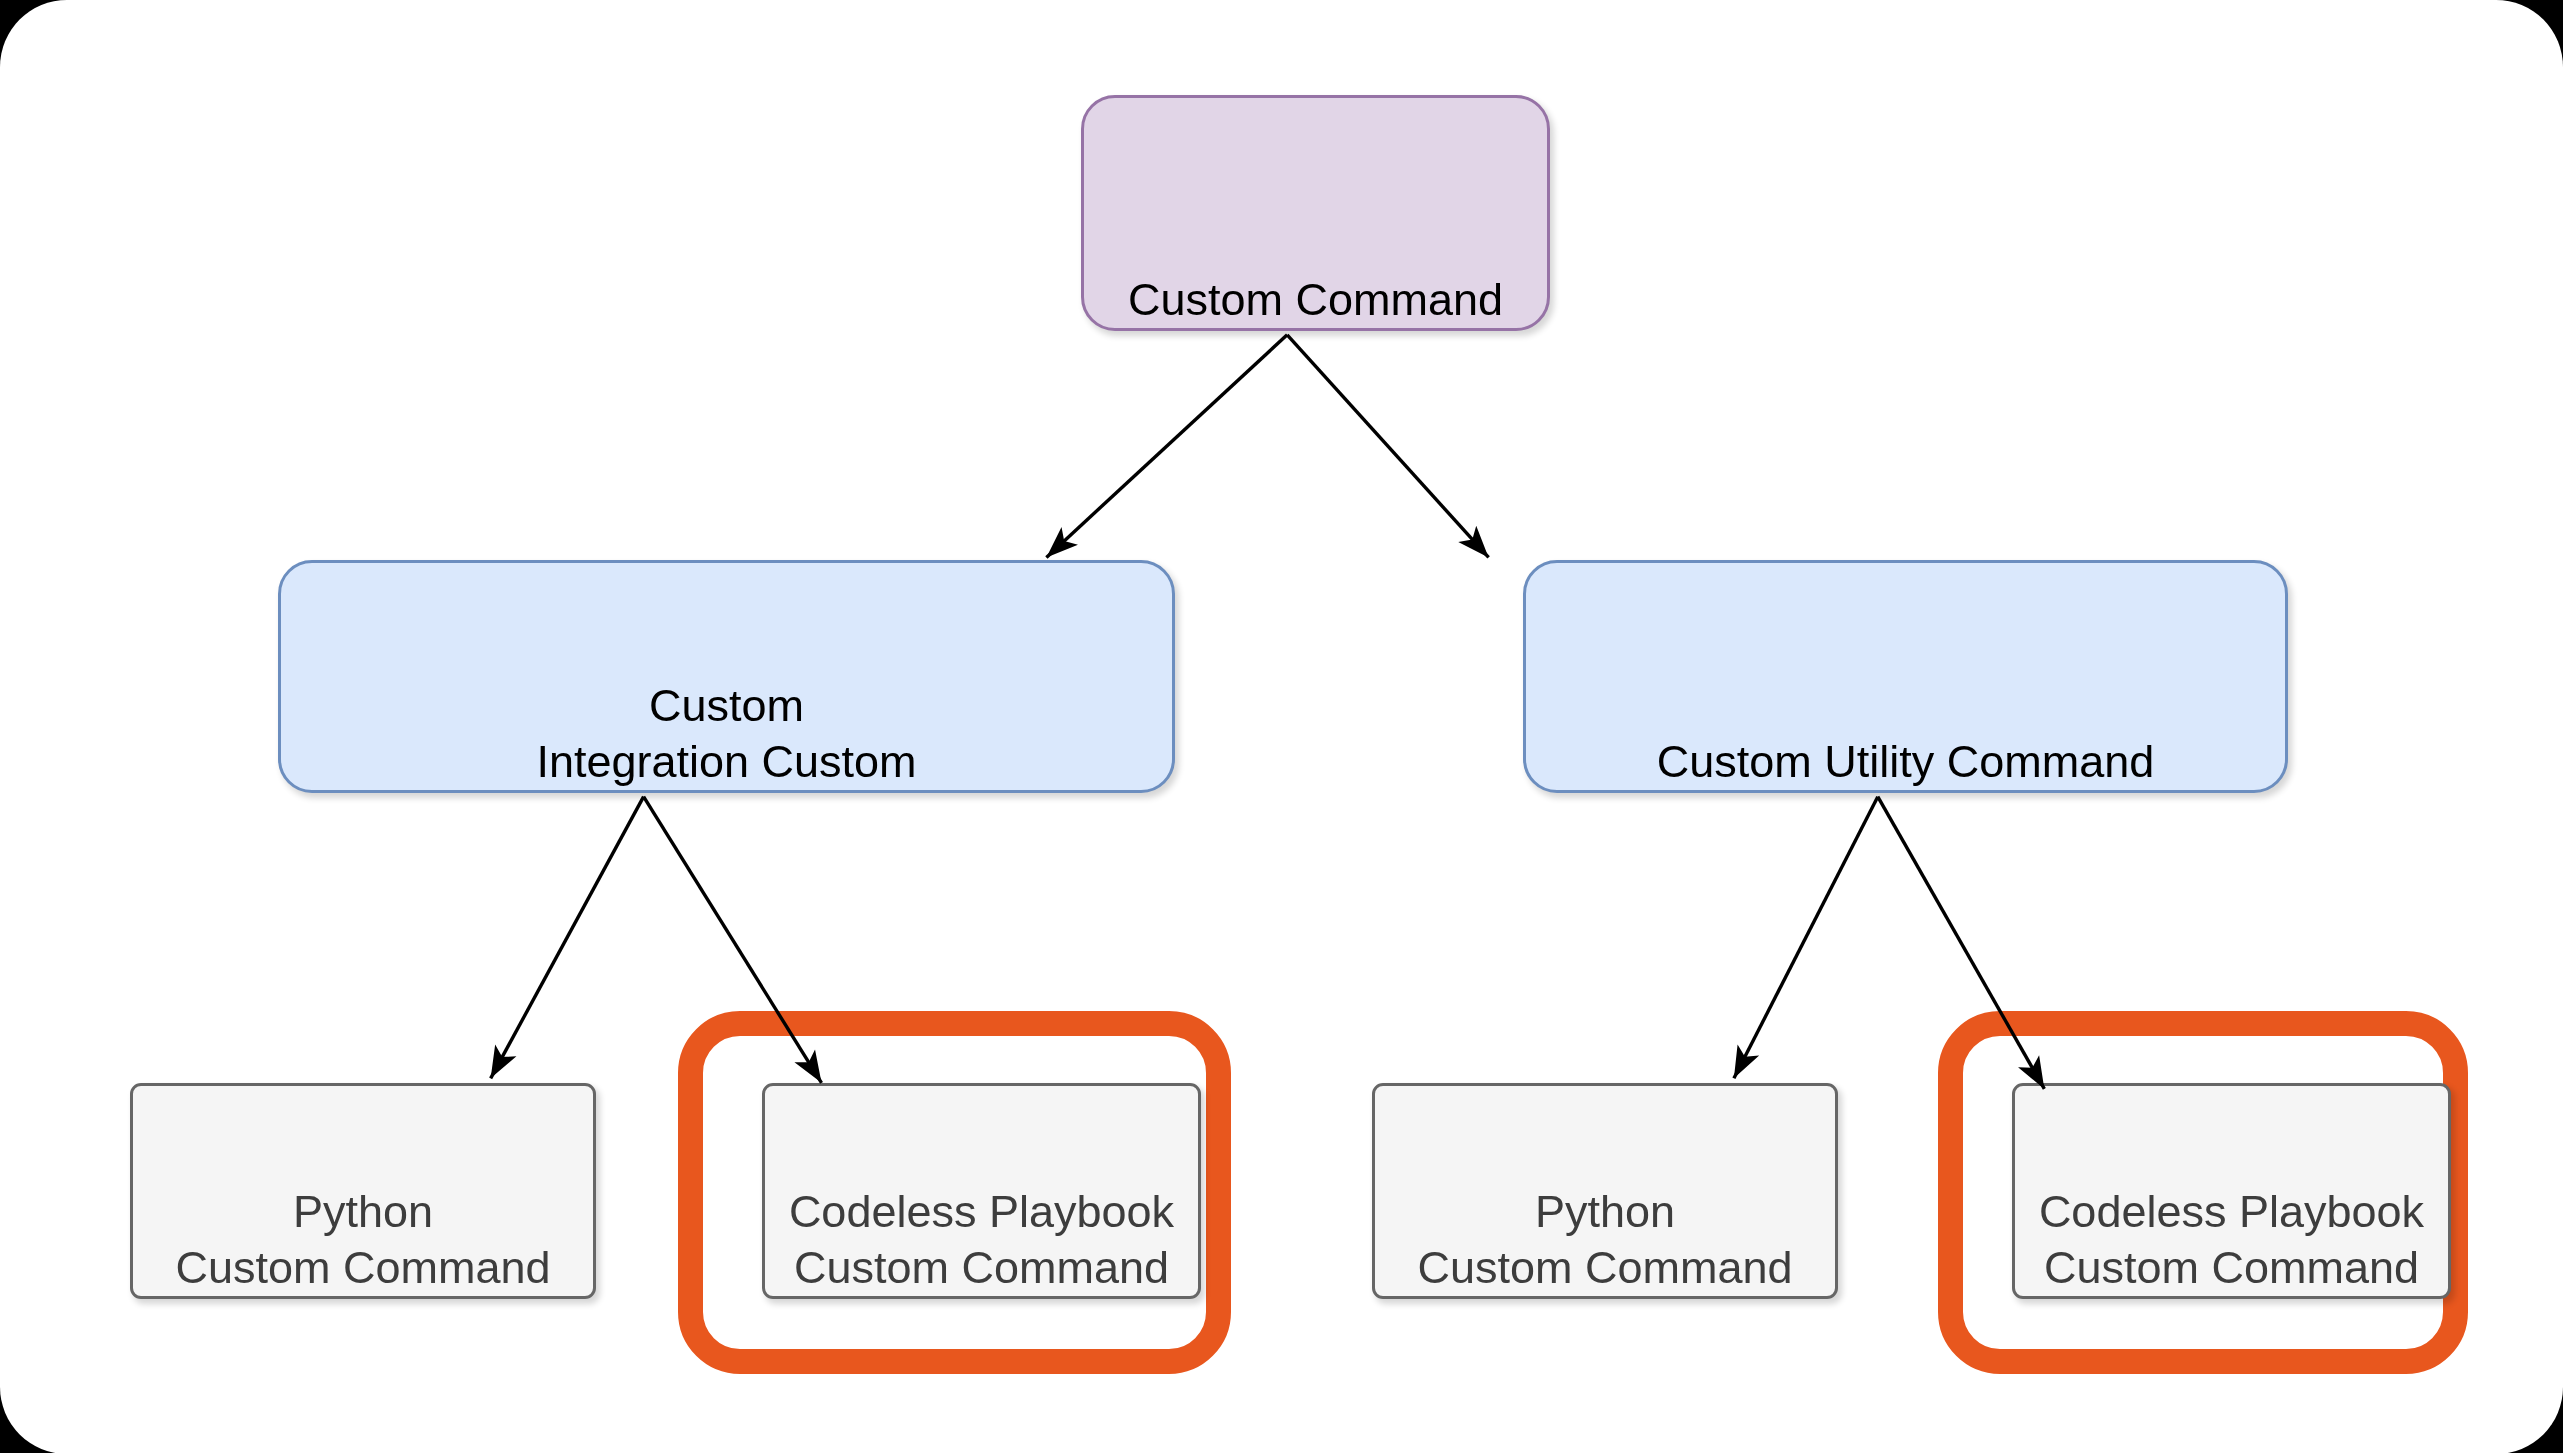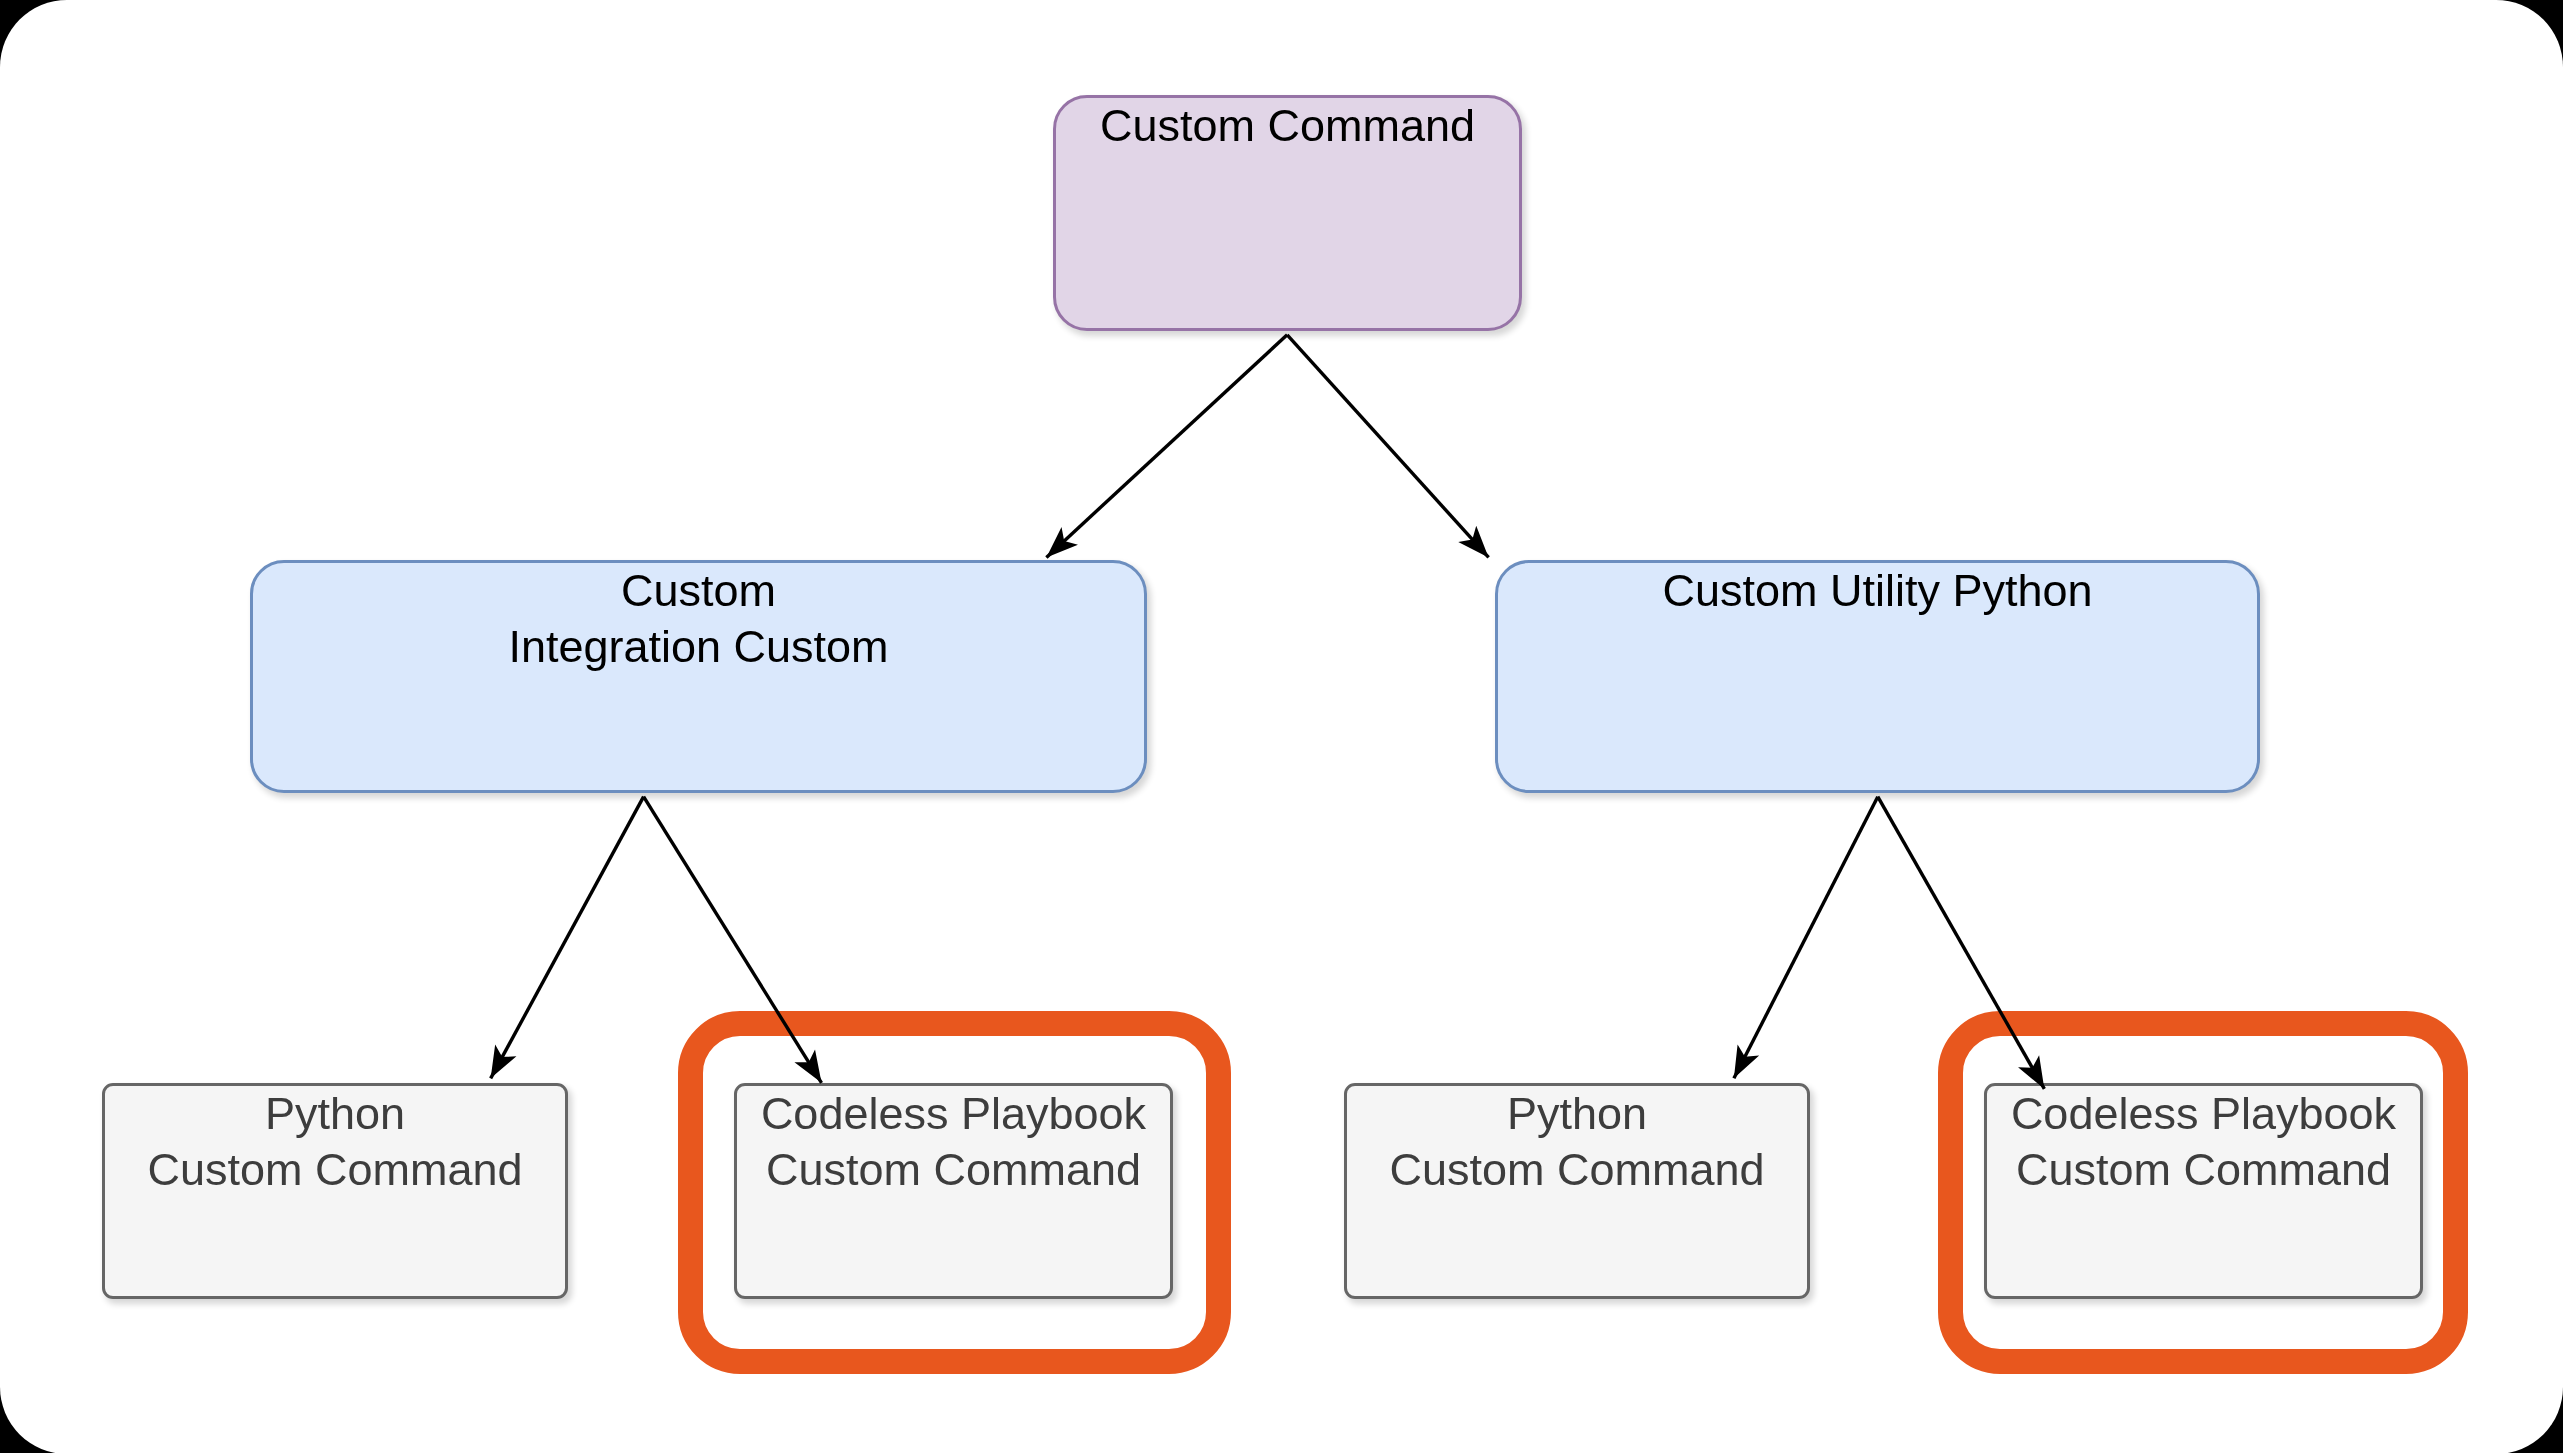--- a/index.html
+++ b/index.html
@@ -17,26 +17,27 @@
   #stage{
     position:relative;
     width:2563px;height:1454px;
     background:var(--canvas);
     border-radius:67px;
     overflow:hidden;
     font-family:"Liberation Sans", sans-serif;
   }
   .node{
     position:absolute;
-    display:flex;flex-direction:column;align-items:center;justify-content:flex-start;
+    display:flex;flex-direction:column;align-items:center;justify-content:flex-end;
     text-align:center;
     font-size:45px;line-height:1.24;
     color:var(--node-text);
     border-radius:34px;
     box-shadow:3.8px 4.5px 6.8px rgba(0,0,0,0.16);
+    margin-left:28px;
   }
   .node .line{display:block;white-space:nowrap;}
   .root{
     left:1053px;top:95px;width:469px;height:236px;
     background:var(--root-fill);border:3px solid var(--root-border);
   }
   .branch{
     background:var(--branch-fill);border:3px solid var(--branch-border);
     top:560px;height:233px;
   }
@@ -74,21 +75,21 @@
   <div class="node root" id="node-root">
     <span class="line">Custom Command</span>
   </div>
 
   <div class="node branch" id="node-integration">
     <span class="line">Custom</span>
     <span class="line">Integration Custom</span>
   </div>
 
   <div class="node branch" id="node-utility">
-    <span class="line">Custom Utility Python</span>
+    <span class="line">Custom Utility Command</span>
   </div>
 
   <div class="node leaf" id="node-leaf-python-1">
     <span class="line">Python</span>
     <span class="line">Custom Command</span>
   </div>
 
   <div class="node leaf" id="node-leaf-codeless-1">
     <span class="line">Codeless Playbook</span>
     <span class="line">Custom Command</span>

